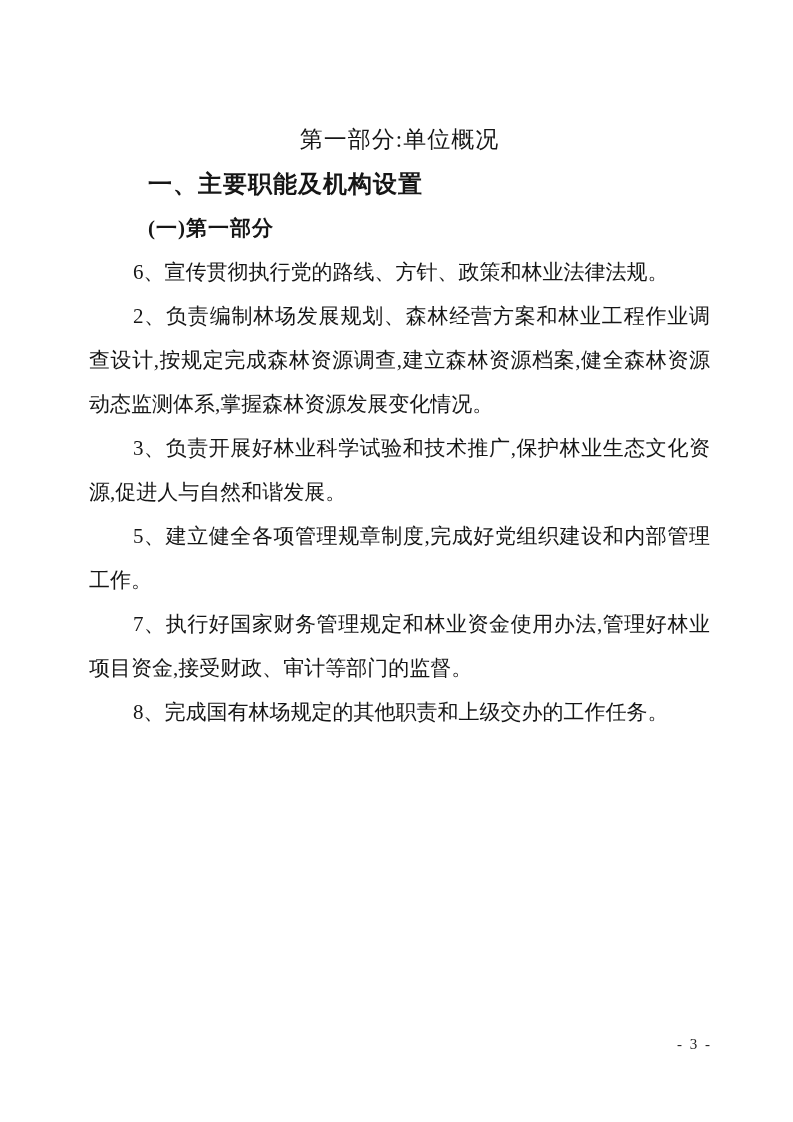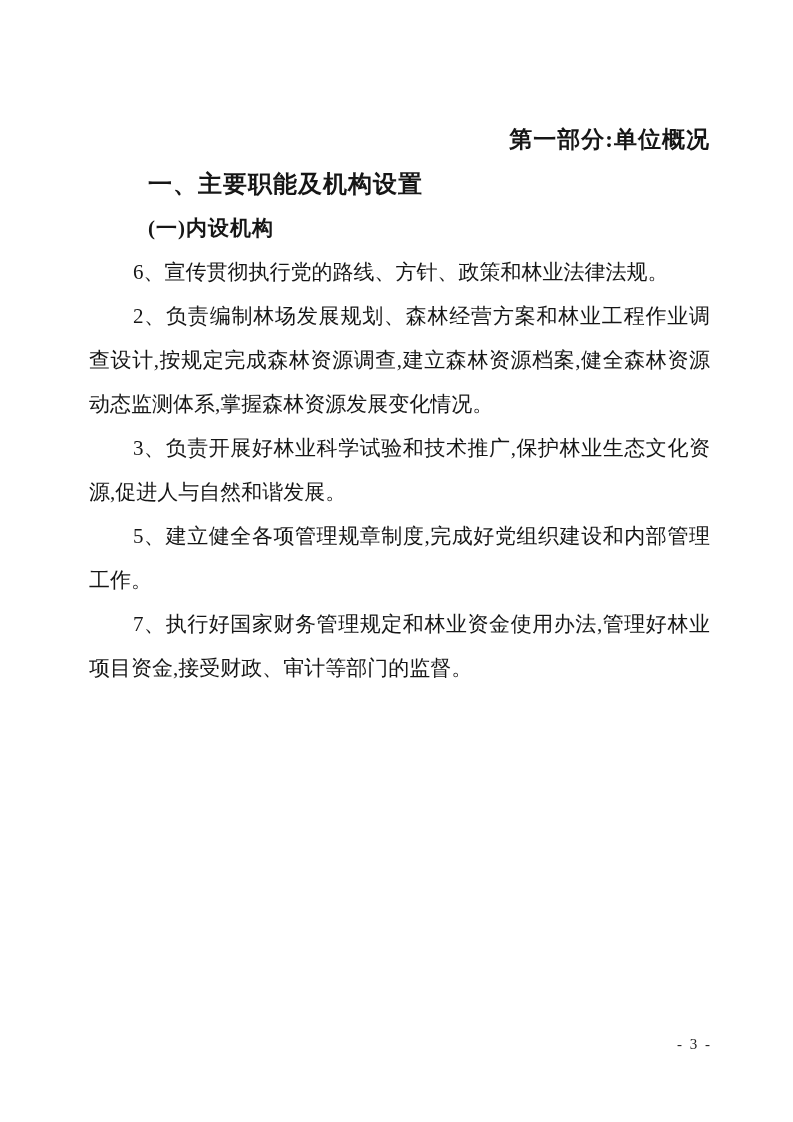--- a/index.html
+++ b/index.html
@@ -14,23 +14,23 @@
     background: #ffffff;
     color: #161616;
     box-sizing: border-box;
     padding: 118px 83px 0 89px;
     font-family: "Liberation Serif", "DejaVu Serif", serif;
     overflow: hidden;
   }
   .doc-title {
     margin: 0;
     font-size: 23px;
-    font-weight: 700;
+    font-weight: 400;
     line-height: 44px;
-    text-align: right;
+    text-align: center;
     letter-spacing: 1px;
     white-space: nowrap;
   }
   .section-heading {
     margin: 0;
     font-size: 24px;
     font-weight: 700;
     line-height: 44px;
     text-indent: 59px;
     letter-spacing: 1px;
@@ -64,24 +64,25 @@
 </style>
 </head>
 <body>
 
 <div class="page">
 
   <h1 class="doc-title">第一部分:单位概况</h1>
 
   <h2 class="section-heading">一、主要职能及机构设置</h2>
 
-  <h3 class="subsection-heading">(一)内设机构</h3>
+  <h3 class="subsection-heading">(一)第一部分</h3>
 
   <p class="para">6、宣传贯彻执行党的路线、方针、政策和林业法律法规。</p>
   <p class="para">2、负责编制林场发展规划、森林经营方案和林业工程作业调查设计,按规定完成森林资源调查,建立森林资源档案,健全森林资源动态监测体系,掌握森林资源发展变化情况。</p>
   <p class="para">3、负责开展好林业科学试验和技术推广,保护林业生态文化资源,促进人与自然和谐发展。</p>
   <p class="para">5、建立健全各项管理规章制度,完成好党组织建设和内部管理工作。</p>
   <p class="para">7、执行好国家财务管理规定和林业资金使用办法,管理好林业项目资金,接受财政、审计等部门的监督。</p>
+  <p class="para">8、完成国有林场规定的其他职责和上级交办的工作任务。</p>
 
 
   <div class="page-number">- 3 -</div>
 
 </div>
 
 </body></html>

